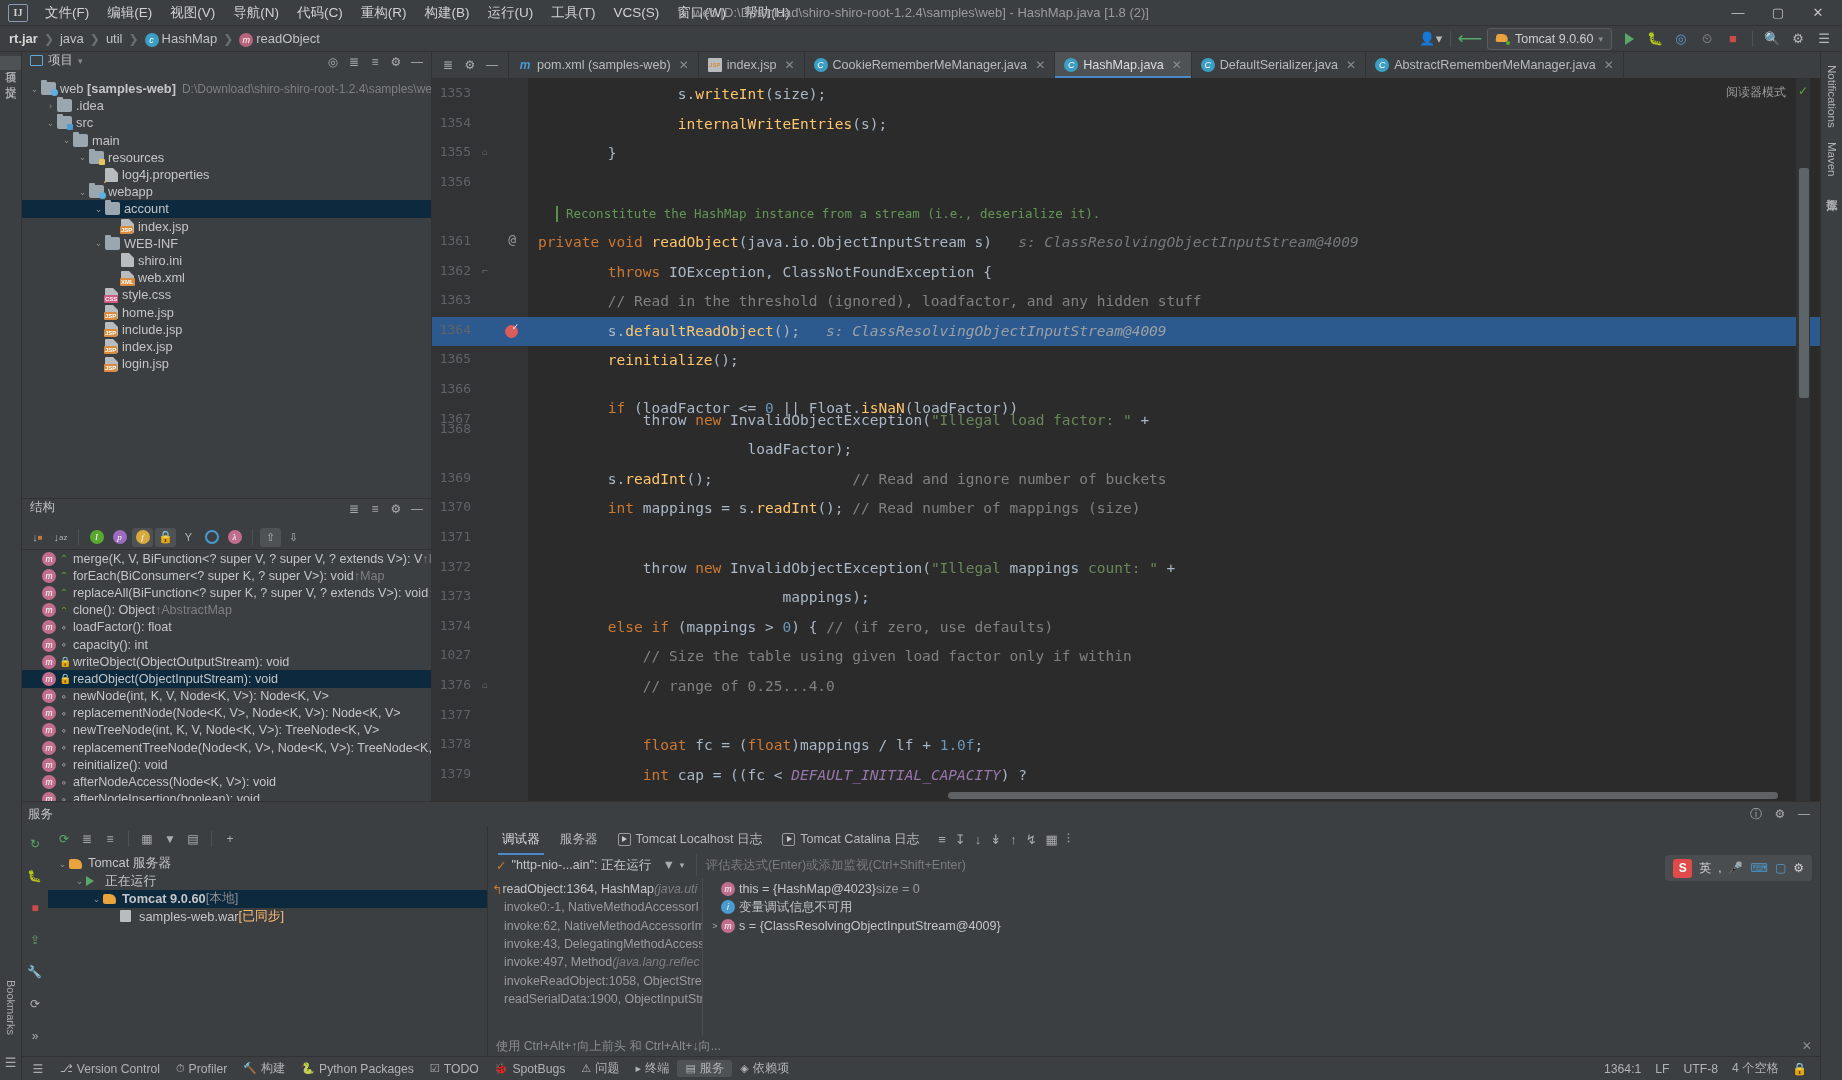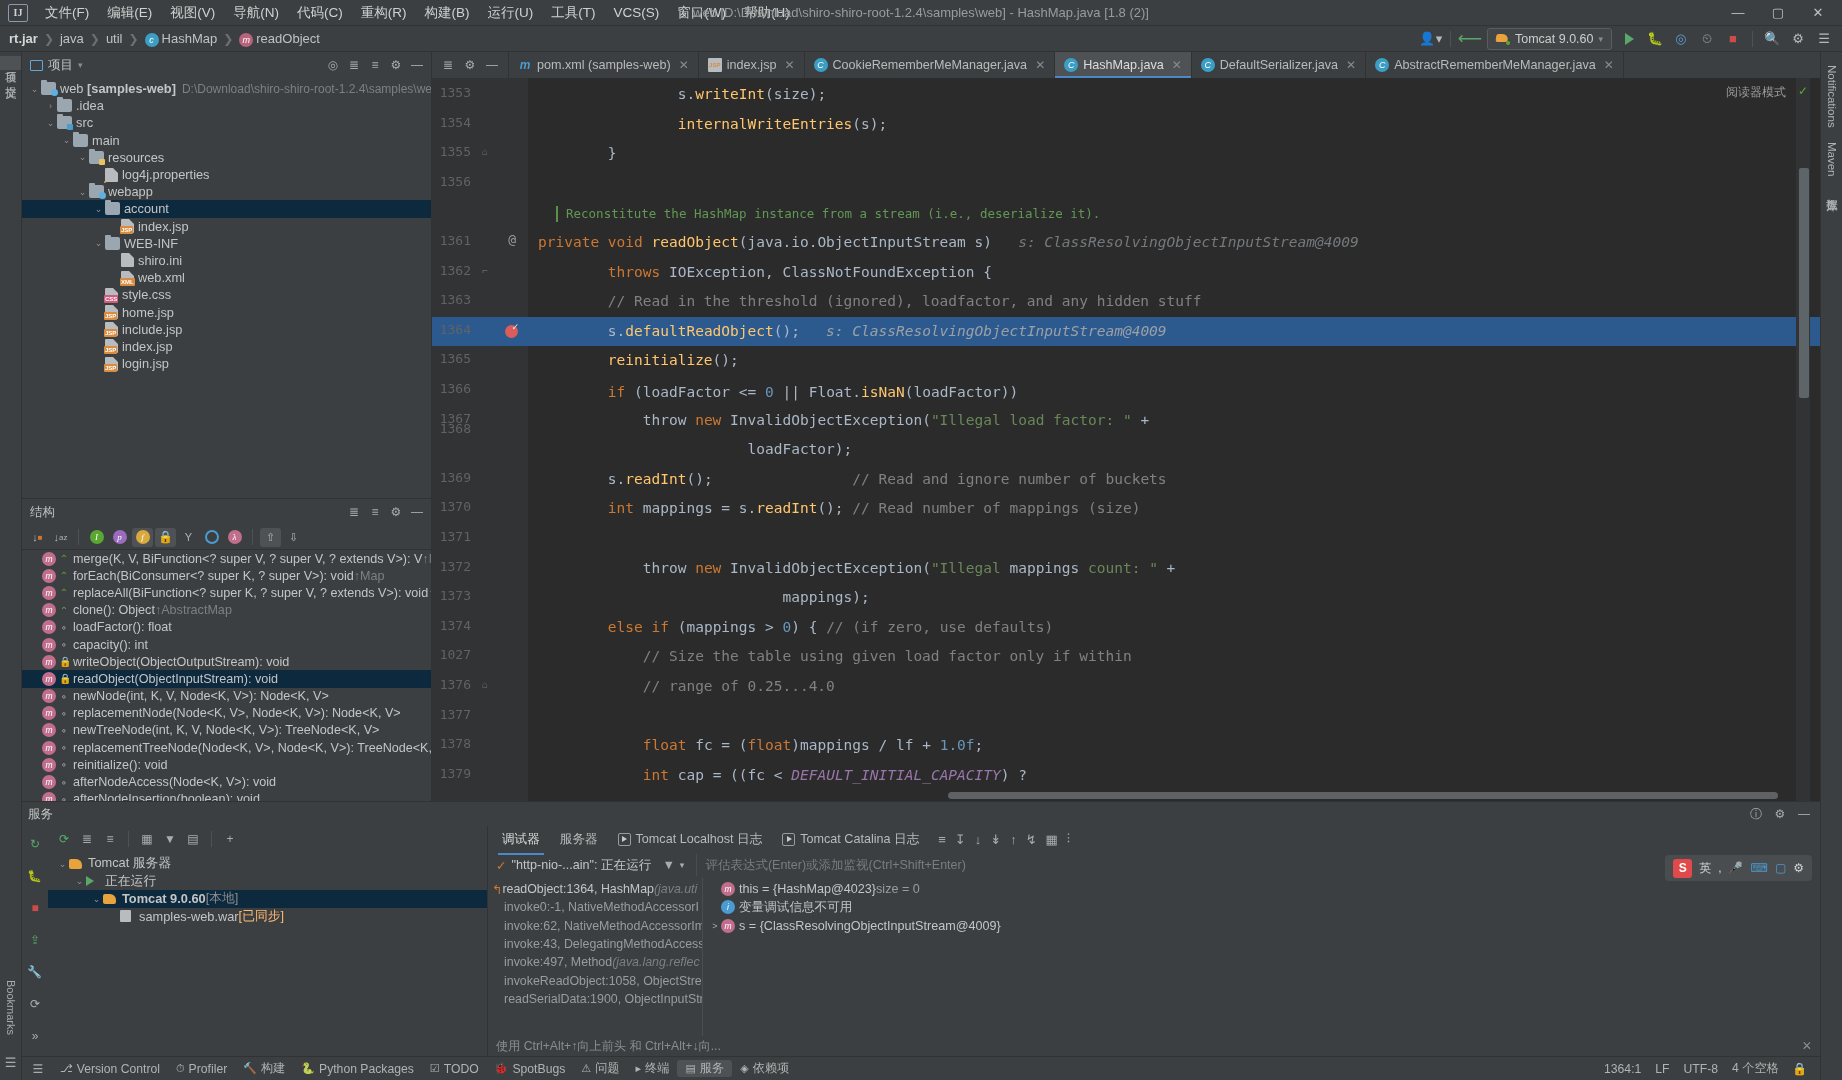--- a/index.html
+++ b/index.html
@@ -83,21 +83,21 @@
     width:22px; background:#3c3f41; border-left:1px solid #323232;
     display:flex; flex-direction:column; align-items:center; flex:none; padding-top:6px;
   }
 
   .center { flex:1; display:flex; flex-direction:column; min-width:0; }
   .upper { flex:1; display:flex; min-height:0; }
 
   
   .leftpanel { width:410px; display:flex; flex-direction:column; flex:none; background:#3c3f41; border-right:1px solid #323232;}
   .panel-head {
-    height:26px; display:flex; align-items:center; padding:0 4px 0 8px;
+    height:26px; display:flex; align-items:flex-start; padding:0 4px 0 8px;
     background:#3c3f41; flex:none; font-size:12.5px; color:#bfc1c2;
   }
   .panel-head .ph-title { display:flex; align-items:center; gap:5px; }
   .ph-actions { margin-left:auto; display:flex; gap:1px; align-items:center;}
   .pa { width:20px;height:20px;display:flex;align-items:center;justify-content:center;color:#a9abad;font-size:12px;}
   .blue-sq { width:13px;height:11px;border:1.6px solid #62a8d6; border-radius:1px;}
 
   .tree { flex:1; overflow:hidden; background:#3c3f41; padding-top:2px; }
   .trow { height:17.2px; display:flex; align-items:center; font-size:12.8px; color:#c3c5c6; white-space:nowrap; padding-right:4px;}
   .trow.sel { background:#0d293e; }
@@ -617,21 +617,21 @@
             <div class="codebody" id="codebody">
                 <div class="cline" style="top: 2px;"><span style="white-space:pre">                </span>s.<span class="fn">writeInt</span>(<span class="typ">size</span>);</div>
                 <div class="cline" style="top: 31.6px;"><span style="white-space:pre">                </span><span class="fn">internalWriteEntries</span>(s);</div>
                 <div class="cline" style="top: 61.2px;"><span style="white-space:pre">        </span>}</div>
                 <div class="cline" style="top: 150px;"><span style="white-space:pre"></span><span class="kw">private</span> <span class="kw">void</span> <span class="fn">readObject</span>(java.io.ObjectInputStream s)<span class="hint">   s: ClassResolvingObjectInputStream@4009</span></div>
                 <div class="cline" style="top: 179.6px;"><span style="white-space:pre">        </span><span class="kw">throws</span> IOException, ClassNotFoundException {</div>
                 <div class="cline" style="top: 209.2px;"><span style="white-space:pre">        </span><span class="cmt">// Read in the threshold (ignored), loadfactor, and any hidden stuff</span></div>
                 <div class="hlband" style="top: 238.8px;"></div>
                 <div class="cline" style="top: 238.8px;"><span style="white-space:pre">        </span>s.<span class="fn">defaultReadObject</span>();<span class="hintw">   s: ClassResolvingObjectInputStream@4009</span></div>
                 <div class="cline" style="top: 268.4px;"><span style="white-space:pre">        </span><span class="fn">reinitialize</span>();</div>
-                <div class="cline" style="top: 300px;"><span style="white-space:pre">        </span><span class="kw">if</span> (<span class="typ">loadFactor</span> &lt;= <span class="num">0</span> || Float.<span class="fn">isNaN</span>(<span class="typ">loadFactor</span>))</div>
+                <div class="cline" style="top: 316px;"><span style="white-space:pre">        </span><span class="kw">if</span> (<span class="typ">loadFactor</span> &lt;= <span class="num">0</span> || Float.<span class="fn">isNaN</span>(<span class="typ">loadFactor</span>))</div>
                 <div class="cline" style="top: 327.6px;"><span style="white-space:pre">            </span>throw <span class="kw">new</span> InvalidObjectException(<span class="str">"Illegal load factor: "</span> +</div>
                 <div class="cline" style="top: 357.2px;"><span style="white-space:pre">                        </span><span class="typ">loadFactor</span>);</div>
                 <div class="cline" style="top: 386.8px;"><span style="white-space:pre">        </span>s.<span class="fn">readInt</span>();                <span class="cmt">// Read and ignore number of buckets</span></div>
                 <div class="cline" style="top: 416.4px;"><span style="white-space:pre">        </span><span class="kw">int</span> <span class="typ">mappings</span> = s.<span class="fn">readInt</span>(); <span class="cmt">// Read number of mappings (size)</span></div>
                 <div class="cline" style="top: 475.6px;"><span style="white-space:pre">            </span>throw <span class="kw">new</span> InvalidObjectException(<span class="str">"Illegal <span class="typ">mappings</span> count: "</span> +</div>
                 <div class="cline" style="top: 505.2px;"><span style="white-space:pre">                            </span><span class="typ">mappings</span>);</div>
                 <div class="cline" style="top: 534.8px;"><span style="white-space:pre">        </span><span class="kw">else</span> <span class="kw">if</span> (<span class="typ">mappings</span> &gt; <span class="num">0</span>) { <span class="cmt">// (if zero, use defaults)</span></div>
                 <div class="cline" style="top: 564.4px;"><span style="white-space:pre">            </span><span class="cmt">// Size the table using given load factor only if within</span></div>
                 <div class="cline" style="top: 594px;"><span style="white-space:pre">            </span><span class="cmt">// range of 0.25...4.0</span></div>
                 <div class="cline" style="top: 653.2px;"><span style="white-space:pre">            </span><span class="kw">float</span> <span class="typ">fc</span> = (<span class="kw">float</span>)<span class="typ">mappings</span> / <span class="typ">lf</span> + <span class="num">1.0f</span>;</div>

